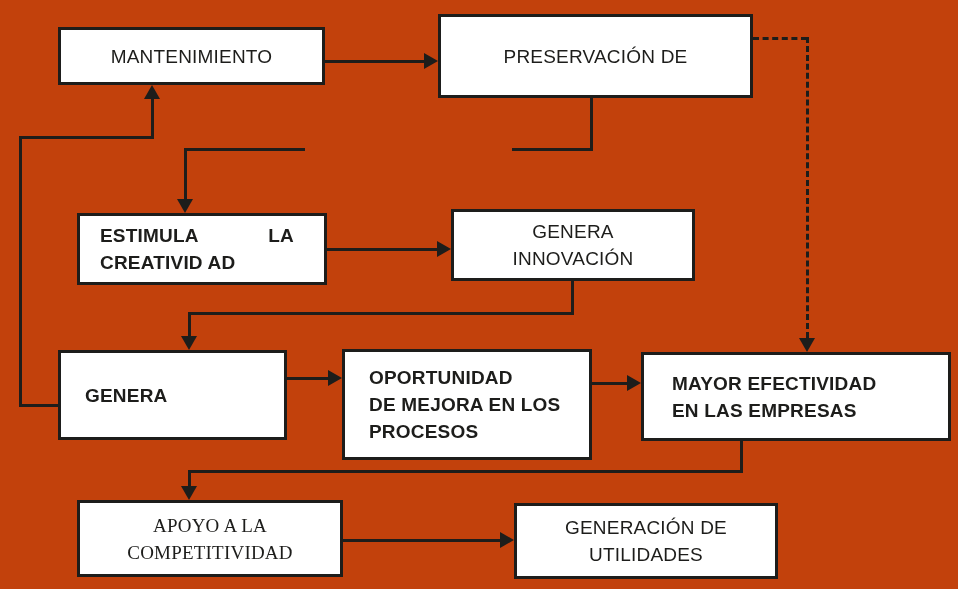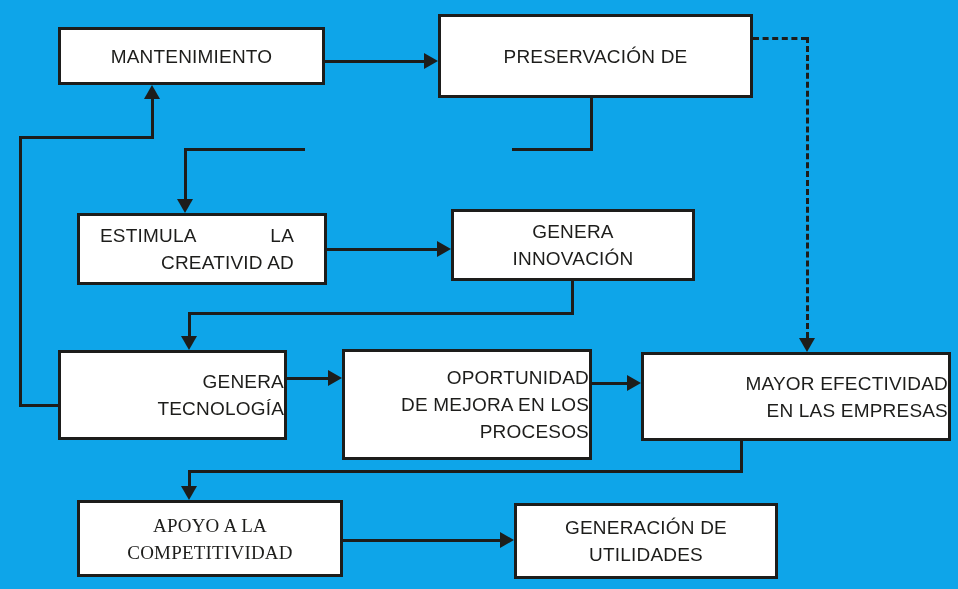--- a/index.html
+++ b/index.html
@@ -1,38 +1,38 @@
 <!DOCTYPE html>
 <html><head>
 <meta charset="utf-8">
 <style>
   html, body { margin: 0; padding: 0; background: #ffffff; }
   .stage {
     position: relative;
     width: 958px;
     height: 589px;
-    background: #0ea5e9;
+    background: #c2410c;
     font-family: "Liberation Sans", sans-serif;
     color: #1d1d1b;
     overflow: hidden;
   }
   .node {
     position: absolute;
     box-sizing: border-box;
     border: 3px solid #1d1d1b;
     background: #ffffff;
     display: flex;
     flex-direction: column;
     justify-content: center;
     font-size: 19px;
     line-height: 27px;
     letter-spacing: 0.2px;
   }
   .node.center { text-align: center; }
-  .node.left   { text-align: right; }
+  .node.left   { text-align: left; font-weight: bold; }
   .ln { white-space: pre; }
   .ln-just { display: flex; justify-content: space-between; }
   .seg  { position: absolute; background: #1d1d1b; }
   .dash-h { position: absolute; height: 0; border-top: 3px dashed #1d1d1b; }
   .dash-v { position: absolute; width: 0;  border-left: 3px dashed #1d1d1b; }
   .arr { position: absolute; width: 0; height: 0; }
   .arr-r { border-top: 8px solid transparent; border-bottom: 8px solid transparent; border-left: 14px solid #1d1d1b; }
   .arr-d { border-left: 8px solid transparent; border-right: 8px solid transparent; border-top: 14px solid #1d1d1b; }
   .arr-u { border-left: 8px solid transparent; border-right: 8px solid transparent; border-bottom: 14px solid #1d1d1b; }
 </style>
@@ -58,21 +58,20 @@
     <div class="ln">CREATIVID AD</div>
   </div>
 
   <div class="node center" style="left:451px; top:209px; width:244px; height:72px;">
     <div class="ln">GENERA</div>
     <div class="ln">INNOVACIÓN</div>
   </div>
 
   <div class="node left" style="left:58px; top:350px; width:229px; height:90px; padding-left:24px;">
     <div class="ln">GENERA</div>
-    <div class="ln">TECNOLOGÍA</div>
   </div>
 
   <div class="node left" style="left:342px; top:349px; width:250px; height:111px; padding-left:24px;">
     <div class="ln">OPORTUNIDAD</div>
     <div class="ln">DE MEJORA EN LOS</div>
     <div class="ln">PROCESOS</div>
   </div>
 
   <div class="node left" style="left:641px; top:352px; width:310px; height:89px; padding-left:28px;">
     <div class="ln">MAYOR EFECTIVIDAD</div>

